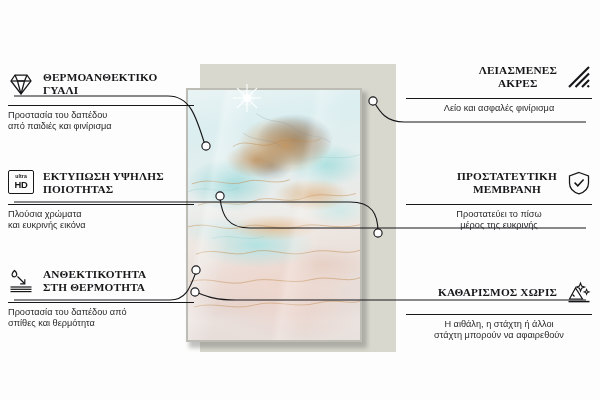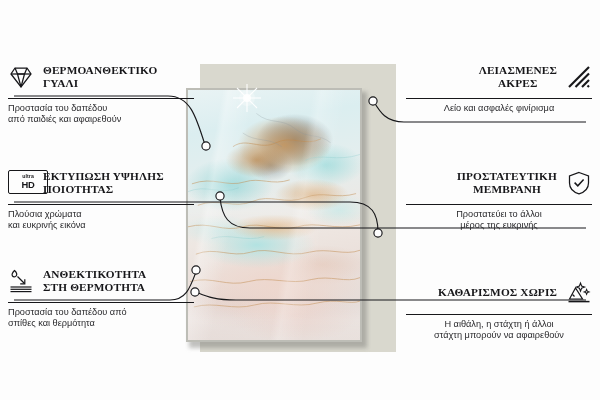--- a/index.html
+++ b/index.html
@@ -107,21 +107,21 @@
     height:0;border-top:1.1px solid #17171a;
     margin:4px 0 4px 0;
   }
   .sub{
     font-family:Liberation Sans, sans-serif;
     font-size:9.2px;line-height:11.4px;color:#2a2a2d;
   }
   .ico{width:26px;height:26px;flex:0 0 26px;position:relative;}
   .ico svg{display:block;width:26px;height:26px;}
   .hdbox{
-    width:40px;height:24px;border:1.4px solid #17171a;border-radius:2px;
+    width:26px;height:24px;border:1.4px solid #17171a;border-radius:2px;
     box-sizing:border-box;display:flex;flex-direction:column;
     align-items:center;justify-content:center;line-height:1;
   }
   .hdbox .u{
     font-family:"Liberation Sans", sans-serif;
     font-size:5.2px;font-weight:700;color:#17171a;letter-spacing:.1px;
     margin-bottom:.5px;
   }
   .hdbox .h{
     font-family:"Liberation Sans", sans-serif;
@@ -191,42 +191,42 @@
     <g fill="#fdfdfd" stroke="#17171a" stroke-width="1.15">
       <circle cx="206" cy="146" r="4.1"></circle>
       <circle cx="378" cy="233" r="4.1"></circle>
       <circle cx="196" cy="270" r="4.1"></circle>
       <circle cx="373" cy="101" r="4.1"></circle>
       <circle cx="220" cy="196" r="4.1"></circle>
       <circle cx="195" cy="292" r="4.1"></circle>
     </g>
   </svg>
 
-  <div class="feat left" style="top:60px;">
+  <div class="feat left" style="top:67px;">
     <div class="hrow">
       <span class="ico">
         <svg viewBox="0 0 26 26">
           <g fill="none" stroke="#17171a" stroke-width="1.25">
             <path d="M3 10 L13 23 L23 10 L19 4 L7 4 Z"></path>
             <path d="M3 10 L23 10"></path>
             <path d="M7 4 L9.5 10 L13 23"></path>
             <path d="M19 4 L16.5 10 L13 23"></path>
             <path d="M9.5 10 L16.5 10"></path>
           </g>
         </svg>
       </span>
       <span class="title">
         <span>ΘΕΡΜΟΑΝΘΕΚΤΙΚΟ</span><br>
         <span>ΓΥΑΛΙ</span>
       </span>
     </div>
     <div class="rule"></div>
     <div class="sub">
       <span>Προστασία του δαπέδου</span><br>
-      <span>από παιδιές και αφαιρεθούν</span>
+      <span>από παιδιές και φινίρισμα</span>
     </div>
   </div>
 
   <div class="feat left" style="top:166px;">
     <div class="hrow">
       <span class="ico">
         <span class="hdbox">
           <span class="u">ultra</span>
           <span class="h">HD</span>
         </span>
@@ -302,21 +302,21 @@
           </g>
         </svg>
       </span>
       <span class="title">
         <span>ΠΡΟΣΤΑΤΕΥΤΙΚΗ</span><br>
         <span>ΜΕΜΒΡΑΝΗ</span>
       </span>
     </div>
     <div class="rule"></div>
     <div class="sub">
-      <span>Προστατεύει το άλλοι</span><br>
+      <span>Προστατεύει το πίσω</span><br>
       <span>μέρος της ευκρινής</span>
     </div>
   </div>
 
   <div class="feat right" style="top:276px;">
     <div class="hrow">
       <span class="ico">
         <svg viewBox="0 0 26 26">
           <g fill="none" stroke="#17171a" stroke-width="1.2">
             <path d="M3.5 19 L9.5 8 L16.5 19 Z"></path>

